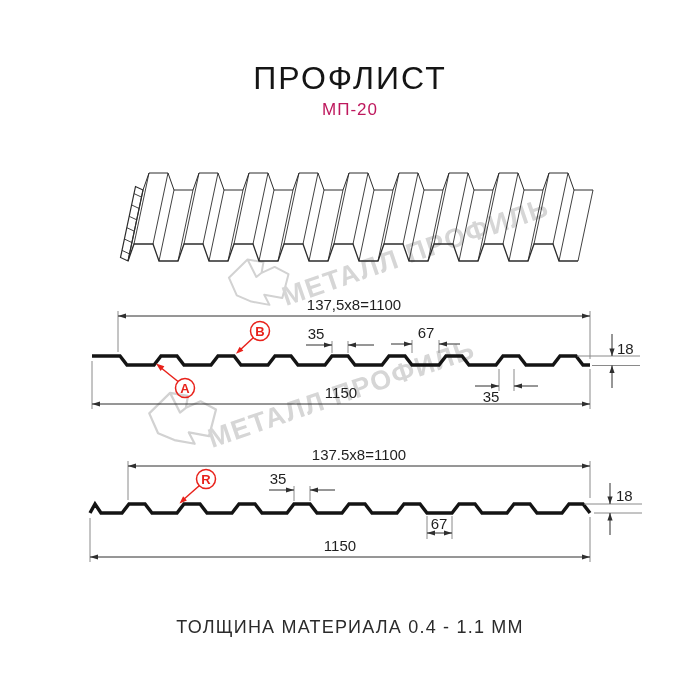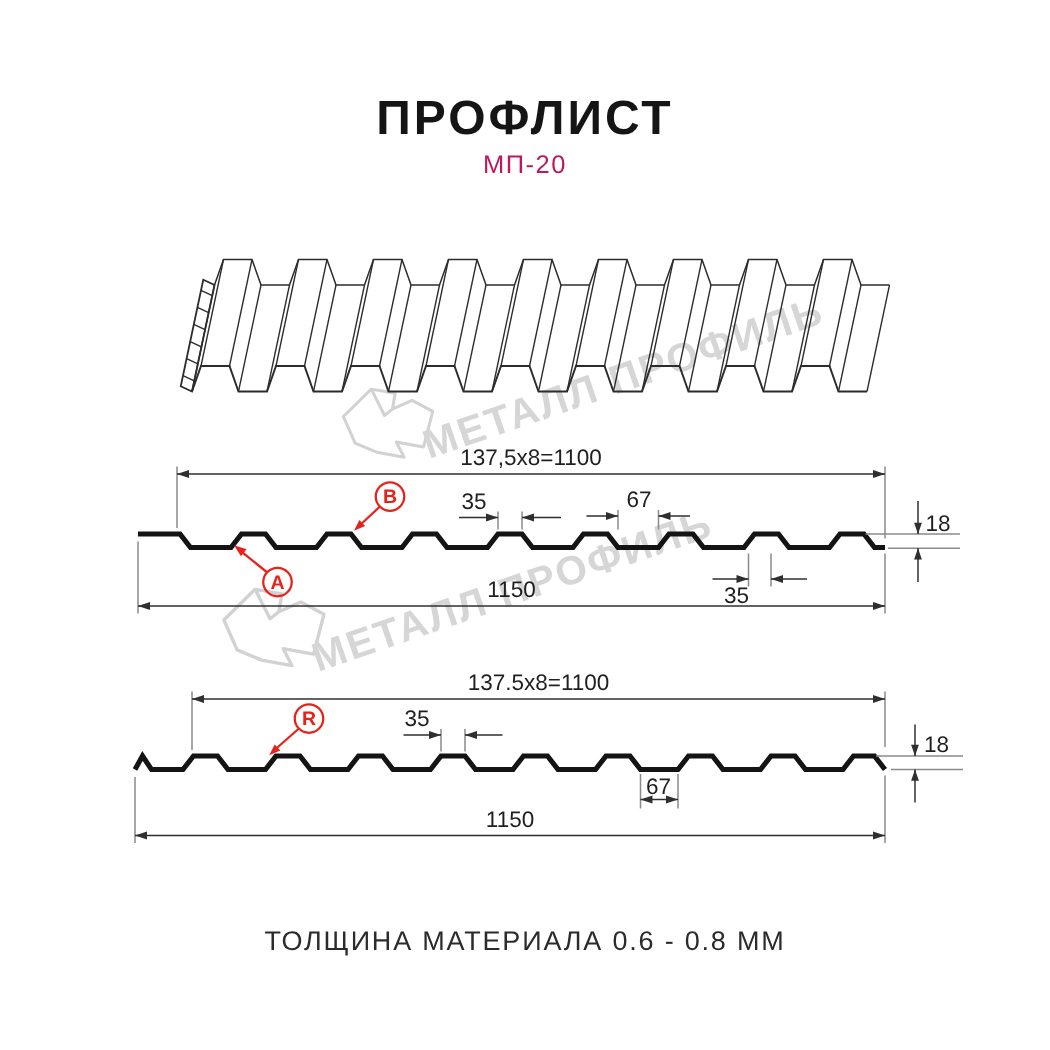--- a/index.html
+++ b/index.html
@@ -2,21 +2,21 @@
 <html><head>
 <meta charset="utf-8">
 <style>
   html,body{margin:0;padding:0;}
   body{
     width:700px;height:700px;background:#ffffff;position:relative;overflow:hidden;
     font-family:"Liberation Sans", sans-serif;
   }
   .title{
     position:absolute;top:60px;left:0;right:0;text-align:center;
-    font-size:32px;font-weight:bold;letter-spacing:2px;color:#151515;
+    font-size:32px;font-weight:normal;letter-spacing:2px;color:#151515;
   }
   .subtitle{
     position:absolute;top:100px;left:0;right:0;text-align:center;
     font-size:17px;font-weight:400;letter-spacing:1px;color:#be185d;
   }
   .footer{
     position:absolute;top:617px;left:0;right:0;text-align:center;
     font-size:18px;letter-spacing:1.2px;color:#2b2b2b;
   }
   svg{position:absolute;top:0;left:0;}
@@ -248,13 +248,13 @@
 
     <g>
       <line class="red" x1="199.5" y1="485.5" x2="183" y2="500"></line>
       <polygon class="redarr" points="179.5,503.5 183.1,496.3 186.9,500.4"></polygon>
       <circle class="red" cx="206" cy="479" r="9.5"></circle>
       <text class="lbltxt" x="206" y="483.5" text-anchor="middle">R</text>
     </g>
   </g>
 </svg>
 
-<div class="footer">ТОЛЩИНА МАТЕРИАЛА 0.6 - 0.8 ММ</div>
+<div class="footer">ТОЛЩИНА МАТЕРИАЛА 0.4 - 1.1 ММ</div>
 
 </body></html>

